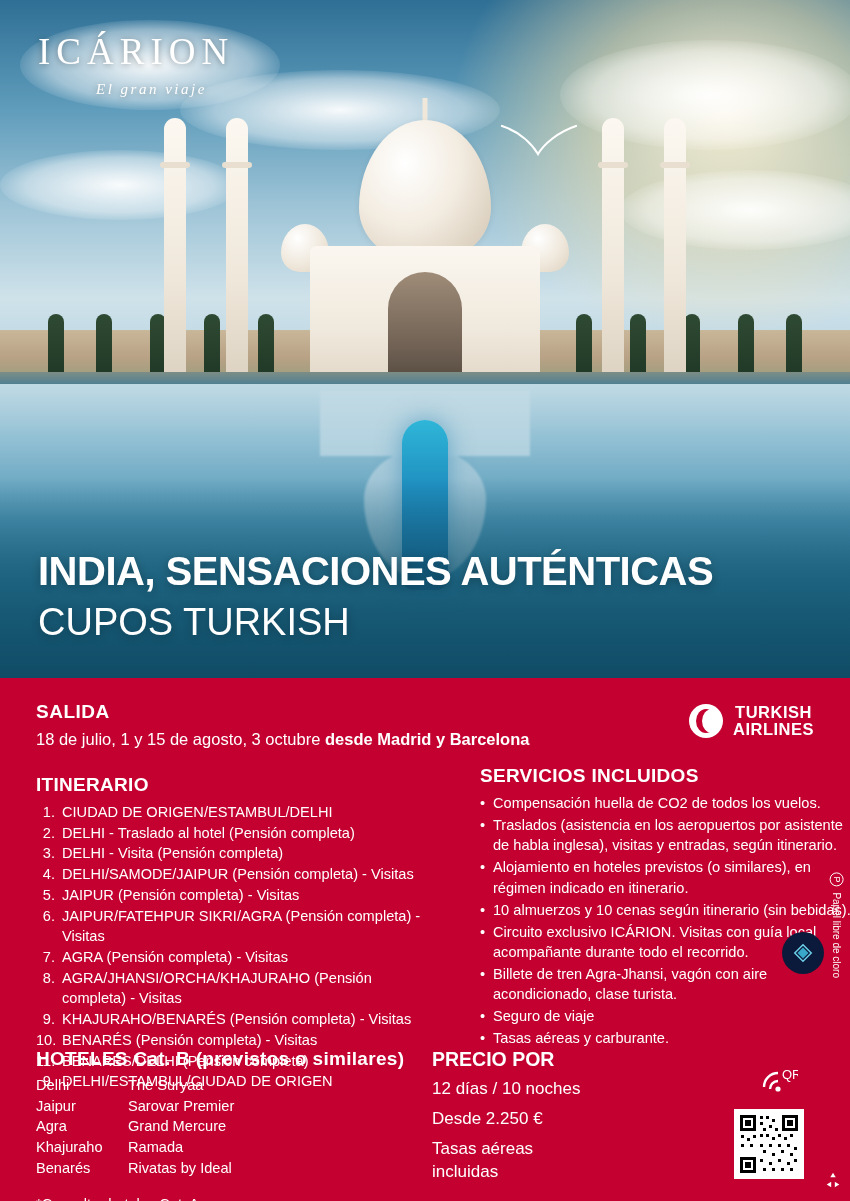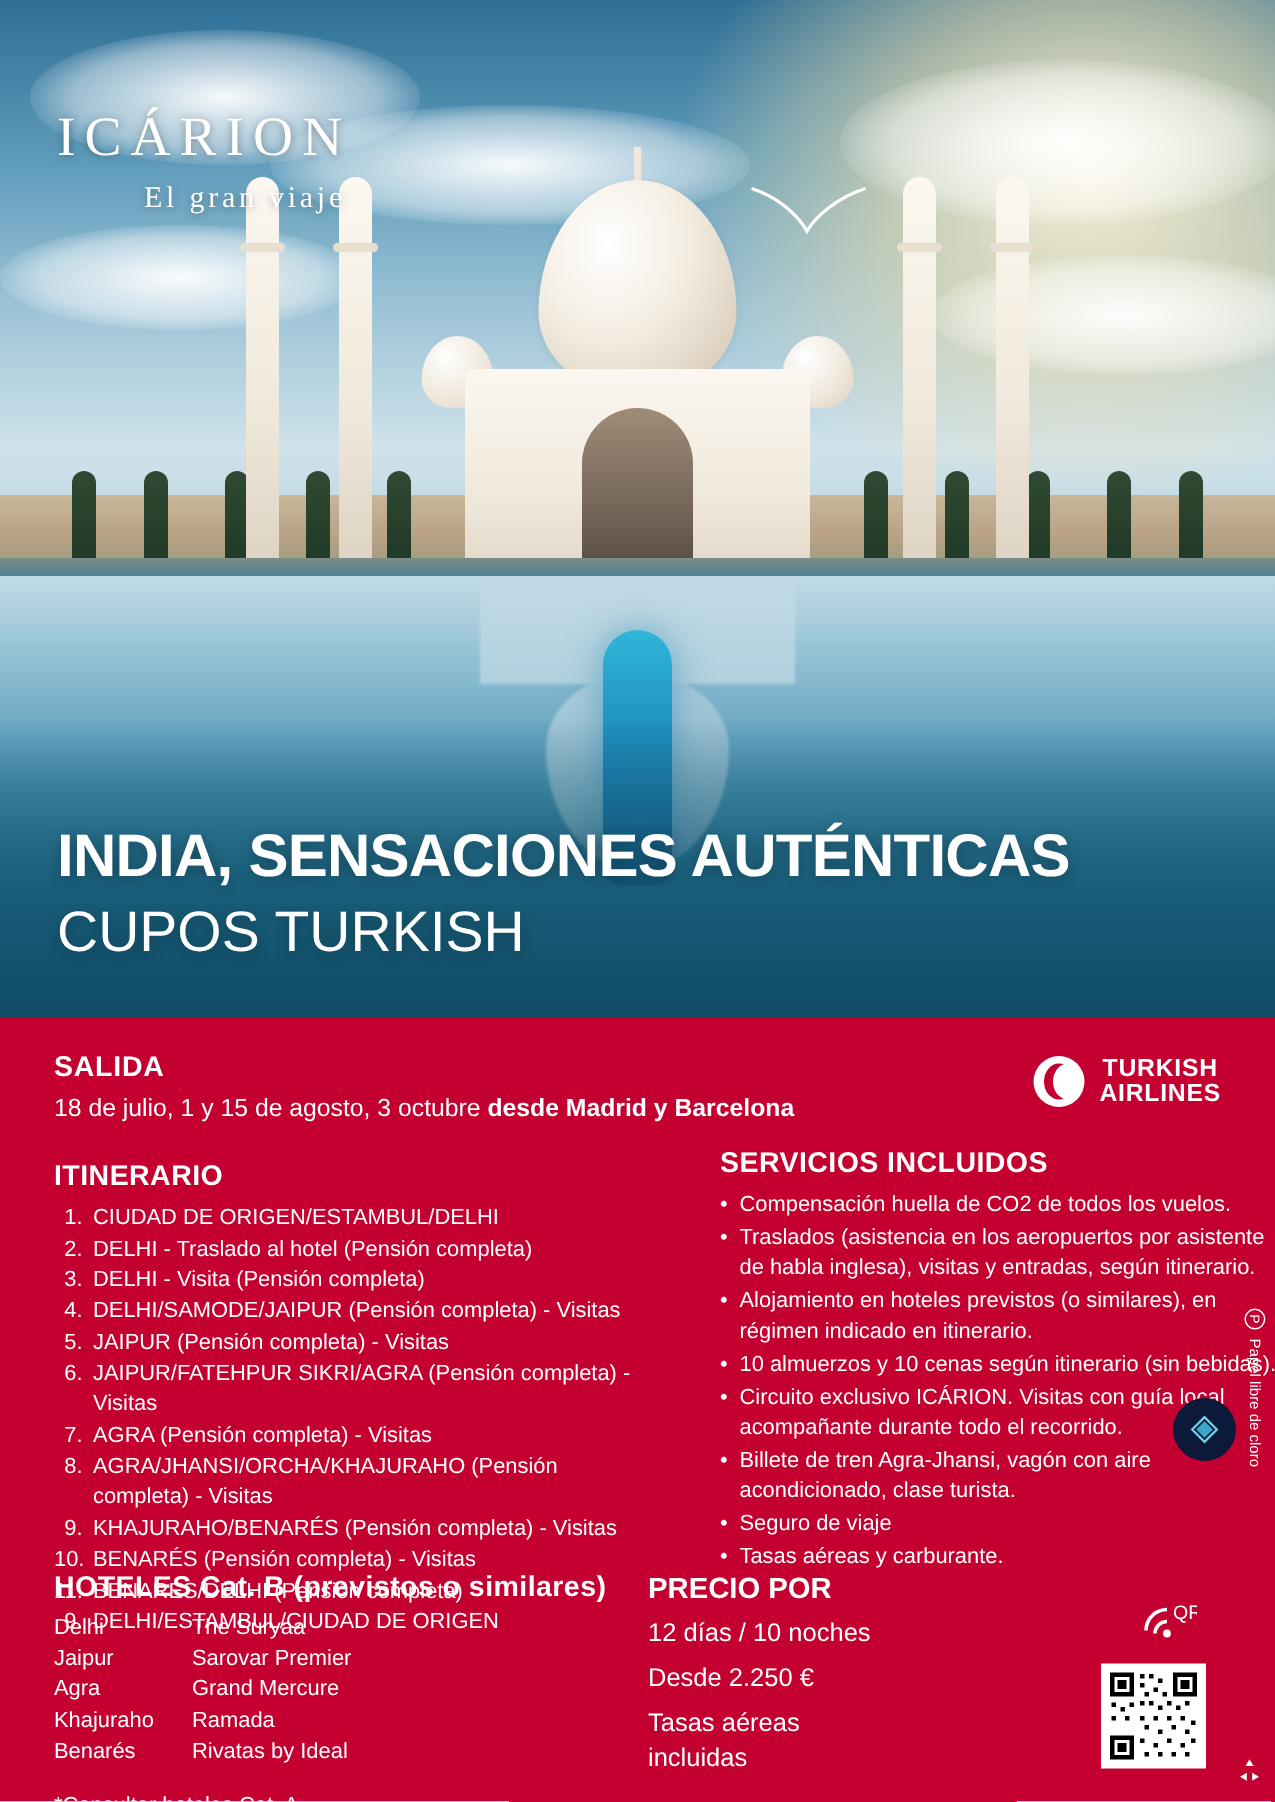--- a/index.html
+++ b/index.html
@@ -183,34 +183,34 @@
     position: absolute;
     left: 0; right: 0; bottom: 0;
     height: 200px;
     background: linear-gradient(180deg, rgba(17,85,110,0) 0%, rgba(16,79,104,0.55) 45%, rgba(14,70,95,0.85) 100%);
   }
   .logo {
     position: absolute;
     left: 38px; top: 30px;
     color: #ffffff;
     text-shadow: 0 1px 6px rgba(0,0,0,0.35);
-    margin-top: 40px;
   }
   .logo .brand {
     font-size: 37px;
     letter-spacing: 6px;
     font-weight: 400;
     font-family: "Liberation Serif", serif;
   }
   .logo .tag {
     margin-top: 8px;
     margin-left: 58px;
-    font-size: 20px;
+    font-size: 15px;
     letter-spacing: 2.5px;
     font-family: "Liberation Serif", serif;
+    font-style: italic;
   }
   .hero-title {
     position: absolute;
     left: 38px;
     bottom: 84px;
     color: #fff;
     font-size: 40px;
     font-weight: bold;
     letter-spacing: -0.5px;
     text-shadow: 0 2px 10px rgba(0,0,0,0.3);

